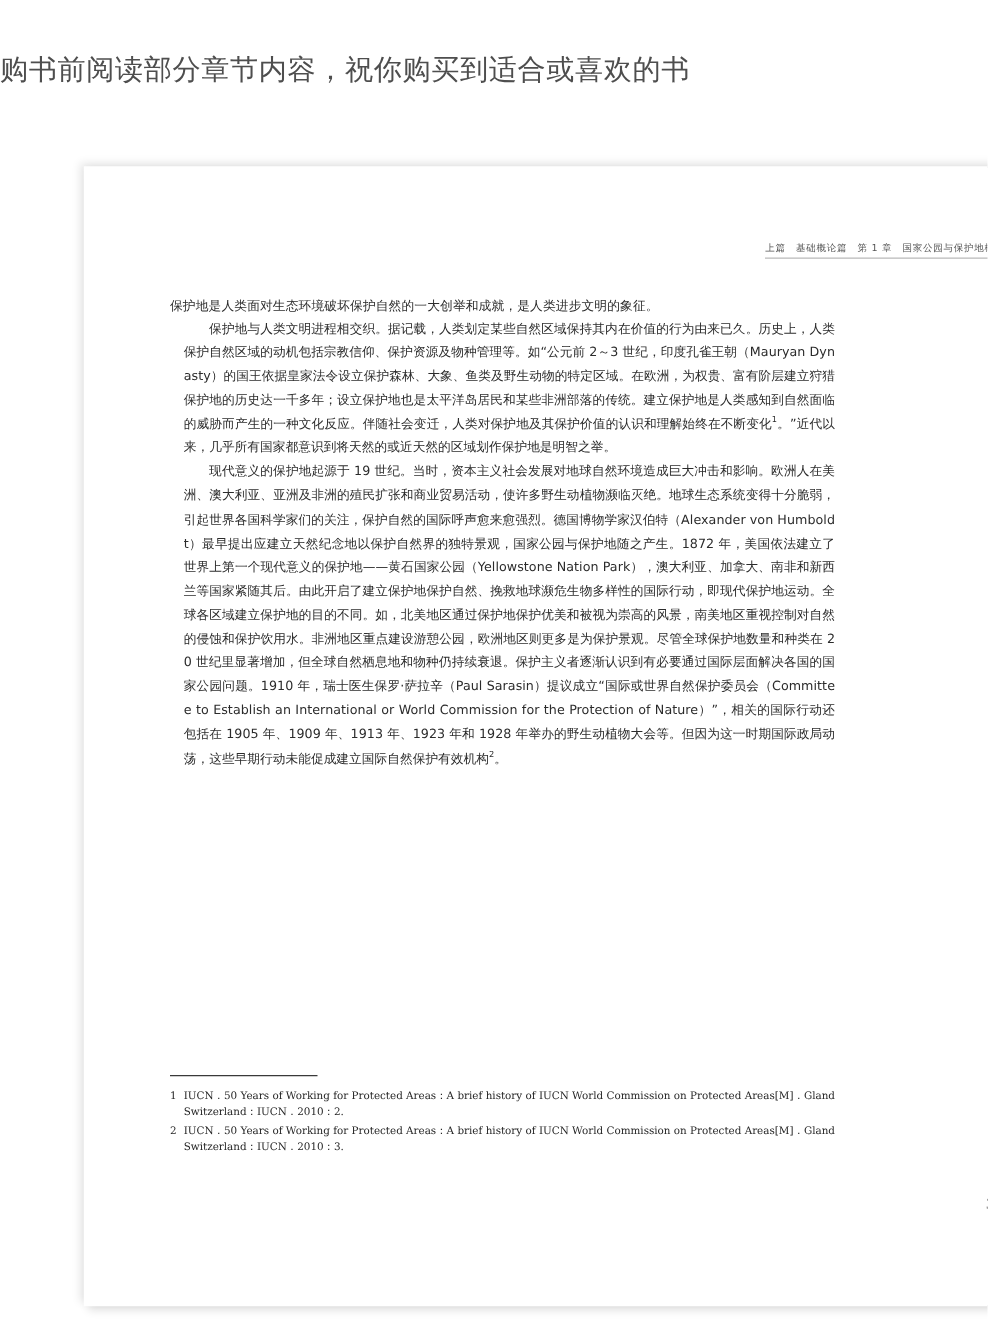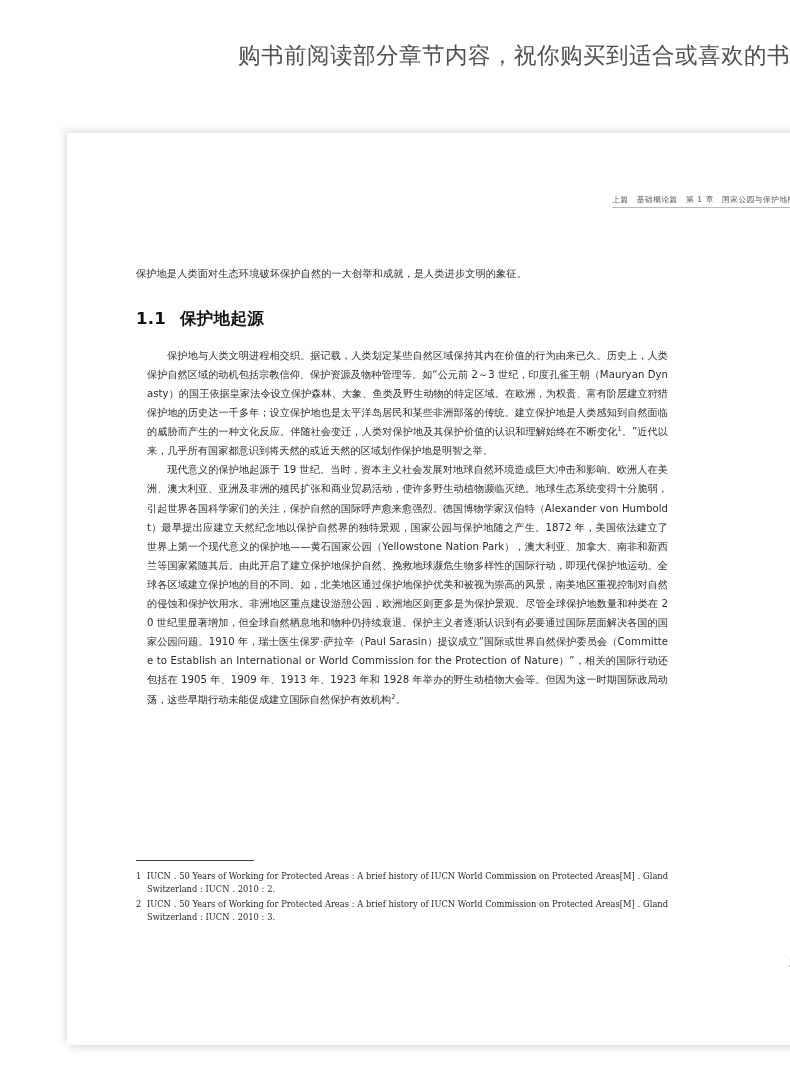--- a/index.html
+++ b/index.html
@@ -17,21 +17,21 @@
 
   
   .promo-banner {
     position: absolute;
     top: 0;
     left: 0;
     width: 790px;
     height: 110px;
     display: flex;
     align-items: center;
-    justify-content: flex-end;
+    justify-content: flex-start;
     background: #ffffff;
   }
   .promo-banner-text {
     font-size: 22.5px;
     color: #4e4e4e;
     letter-spacing: 0.5px;
     font-family: "DejaVu Sans", "Liberation Sans", sans-serif;
     white-space: nowrap;
   }
 
@@ -75,21 +75,20 @@
     width: 532px;
   }
 
   .lead-line {
     font-size: 10.2px;
     color: #2c2c2c;
     line-height: 1.55;
     letter-spacing: 0.1px;
     font-family: "DejaVu Sans", "Liberation Sans", sans-serif;
     white-space: nowrap;
-    margin-top: 28px;
   }
 
   .section-heading {
     margin: 26px 0 16px 0;
     font-size: 16.5px;
     color: #111111;
     font-weight: 600;
     letter-spacing: 0.3px;
     font-family: "DejaVu Sans", "Liberation Sans", sans-serif;
   }
@@ -168,23 +167,20 @@
 <div class="page-sheet">
 
   <div class="running-head">
     <span class="running-head-inner">上篇　基础概论篇　第 1 章　国家公园与保护地概论</span>
   </div>
 
   <div class="text-column">
 
     <div class="lead-line">保护地是人类面对生态环境破坏保护自然的一大创举和成就，是人类进步文明的象征。</div>
 
-    <h2 class="section-heading">
-      <span class="sec-num">1.1</span><span>保护地起源</span>
-    </h2>
 
     <p class="body-para"><span>保护地与人类文明进程相交织。据记载，人类划定某些自然区域保持其内在价值的行为由来已久。历史上，人类保护自然区域的动机包括宗教信仰、保护资源及物种管理等。如“公元前 2～3 世纪，印度孔雀王朝（Mauryan Dynasty）的国王依据皇家法令设立保护森林、大象、鱼类及野生动物的特定区域。在欧洲，为权贵、富有阶层建立狩猎保护地的历史达一千多年；设立保护地也是太平洋岛居民和某些非洲部落的传统。建立保护地是人类感知到自然面临的威胁而产生的一种文化反应。伴随社会变迁，人类对保护地及其保护价值的认识和理解始终在不断变化</span><sup>1</sup><span>。”近代以来，几乎所有国家都意识到将天然的或近天然的区域划作保护地是明智之举。</span></p>
 
     <p class="body-para"><span>现代意义的保护地起源于 19 世纪。当时，资本主义社会发展对地球自然环境造成巨大冲击和影响。欧洲人在美洲、澳大利亚、亚洲及非洲的殖民扩张和商业贸易活动，使许多野生动植物濒临灭绝。地球生态系统变得十分脆弱，引起世界各国科学家们的关注，保护自然的国际呼声愈来愈强烈。德国博物学家汉伯特（Alexander von Humboldt）最早提出应建立天然纪念地以保护自然界的独特景观，国家公园与保护地随之产生。1872 年，美国依法建立了世界上第一个现代意义的保护地——黄石国家公园（Yellowstone Nation Park），澳大利亚、加拿大、南非和新西兰等国家紧随其后。由此开启了建立保护地保护自然、挽救地球濒危生物多样性的国际行动，即现代保护地运动。全球各区域建立保护地的目的不同。如，北美地区通过保护地保护优美和被视为崇高的风景，南美地区重视控制对自然的侵蚀和保护饮用水。非洲地区重点建设游憩公园，欧洲地区则更多是为保护景观。尽管全球保护地数量和种类在 20 世纪里显著增加，但全球自然栖息地和物种仍持续衰退。保护主义者逐渐认识到有必要通过国际层面解决各国的国家公园问题。1910 年，瑞士医生保罗·萨拉辛（Paul Sarasin）提议成立“国际或世界自然保护委员会（Committee to Establish an International or World Commission for the Protection of Nature）”，相关的国际行动还包括在 1905 年、1909 年、1913 年、1923 年和 1928 年举办的野生动植物大会等。但因为这一时期国际政局动荡，这些早期行动未能促成建立国际自然保护有效机构</span><sup>2</sup><span>。</span></p>
 
 
   </div>
 
   <div class="footnote-block">
     <div class="footnote-rule"></div>

